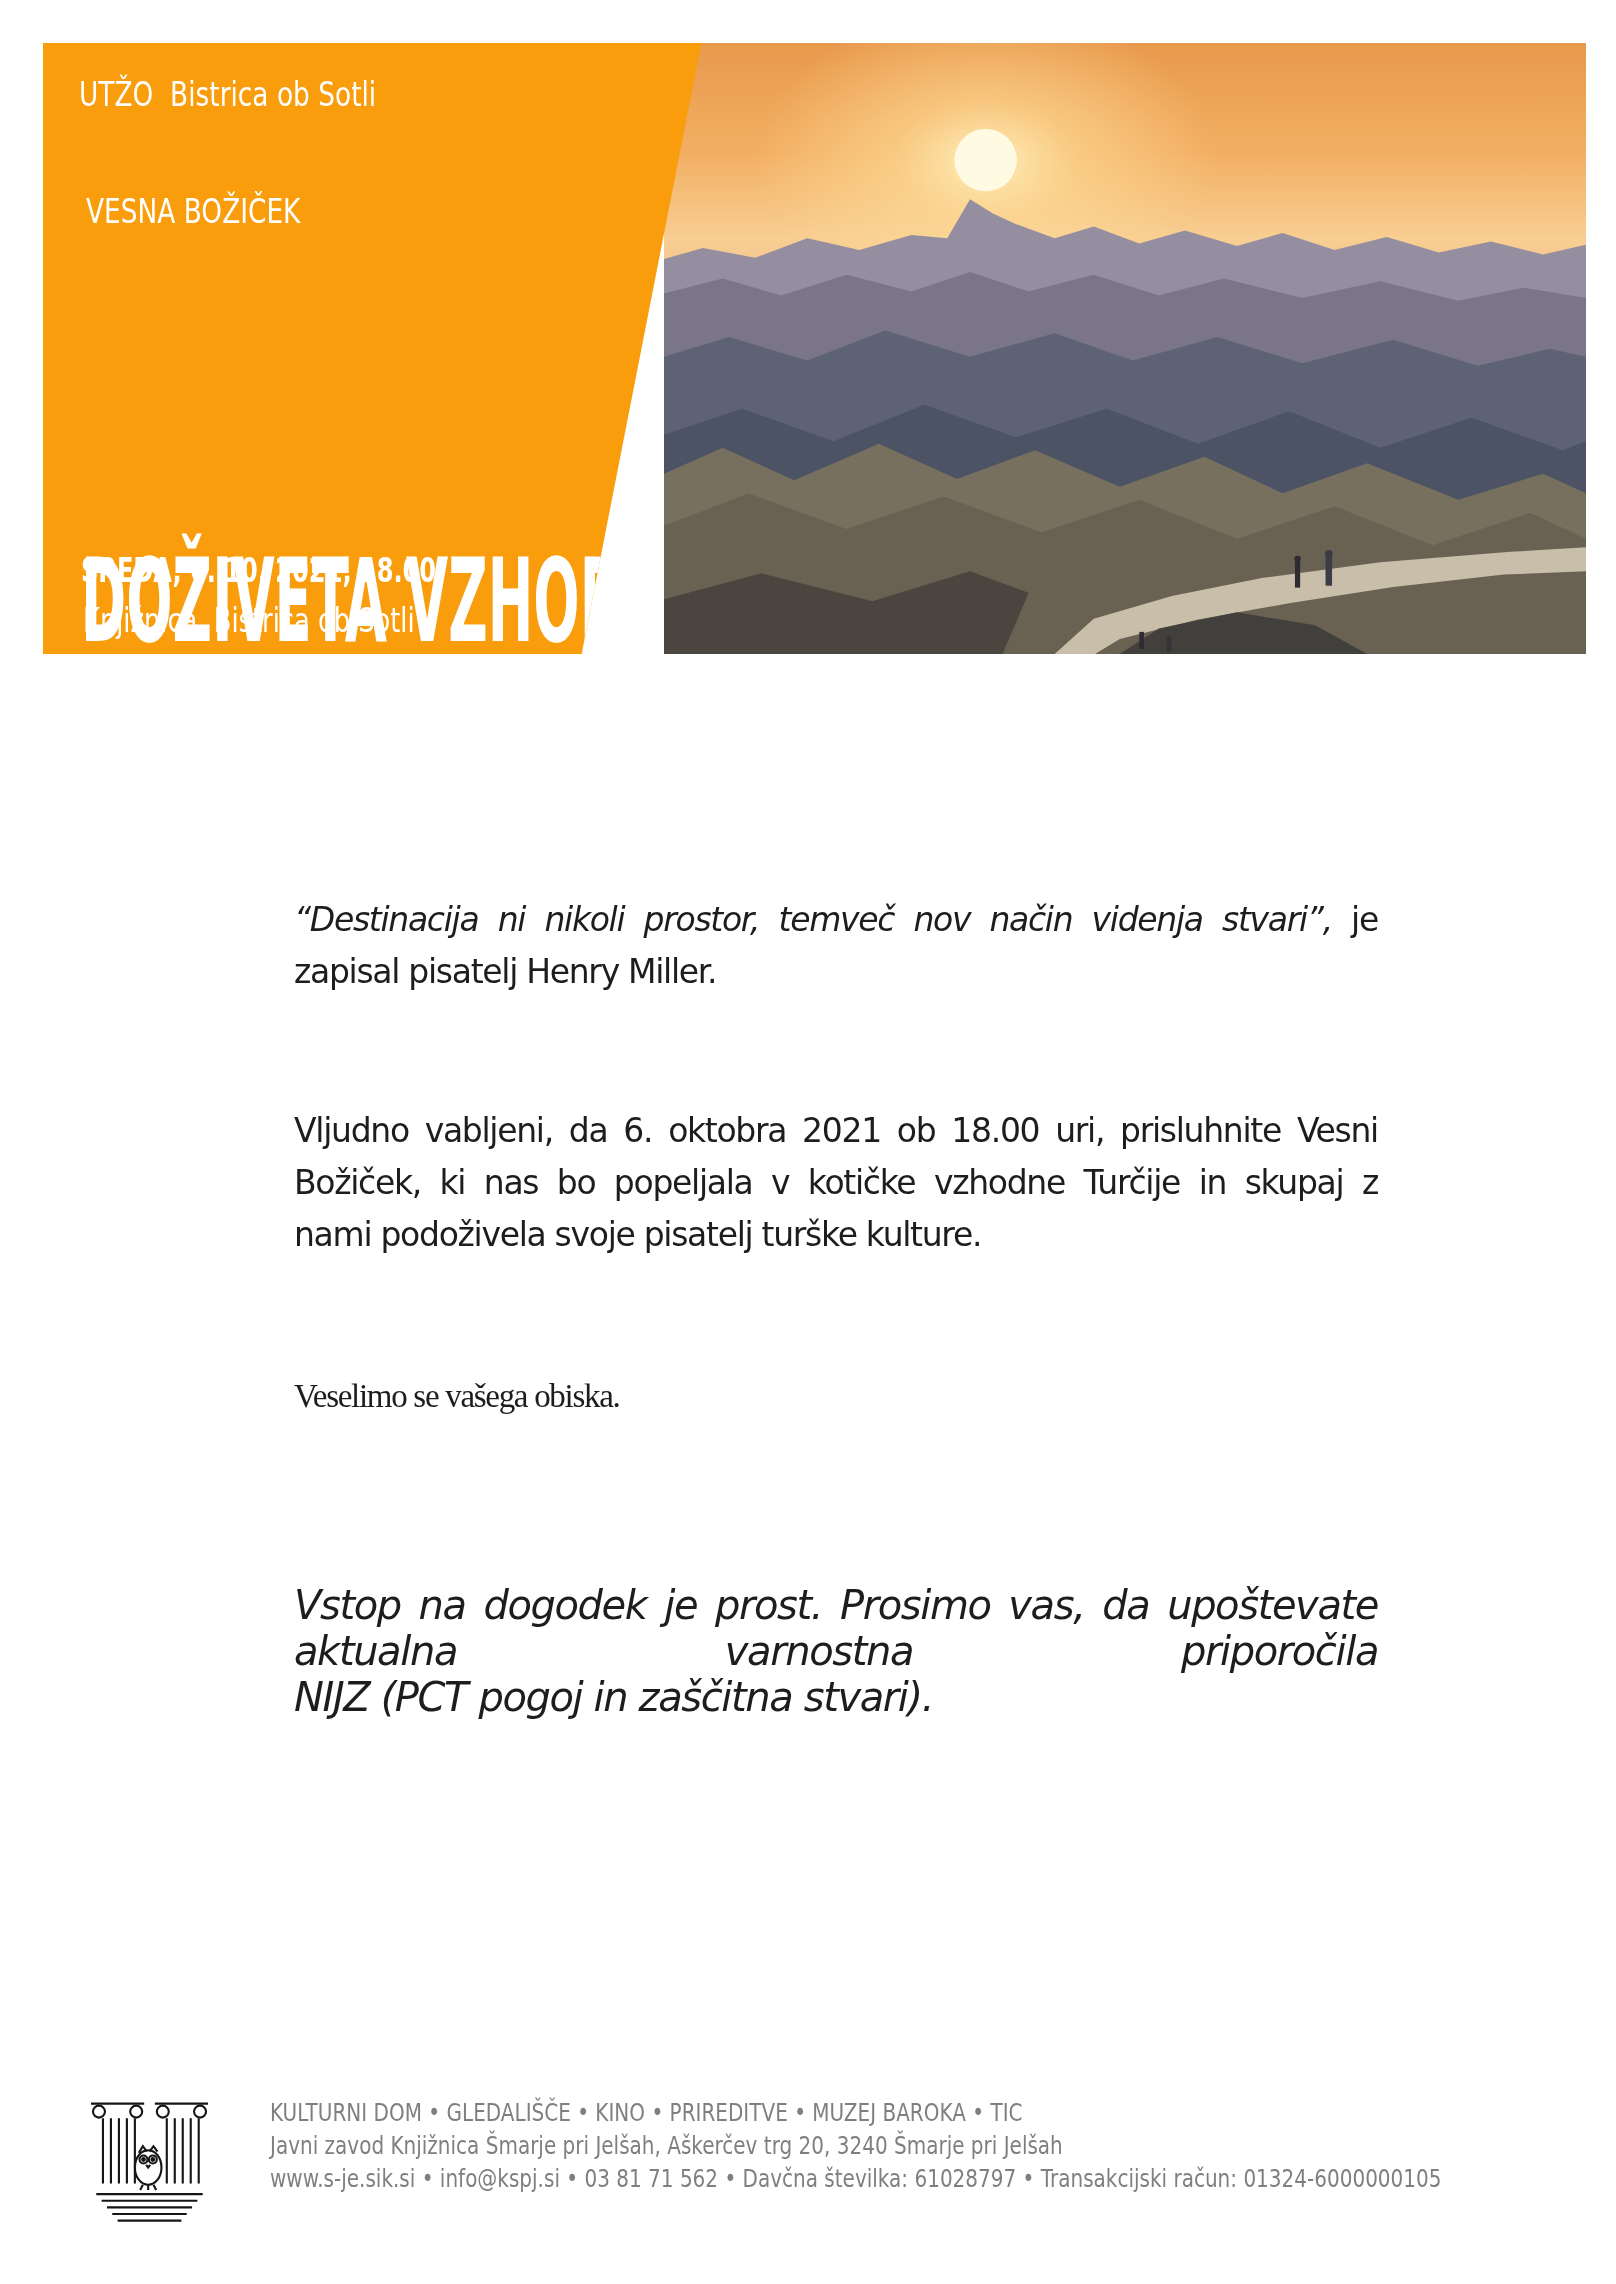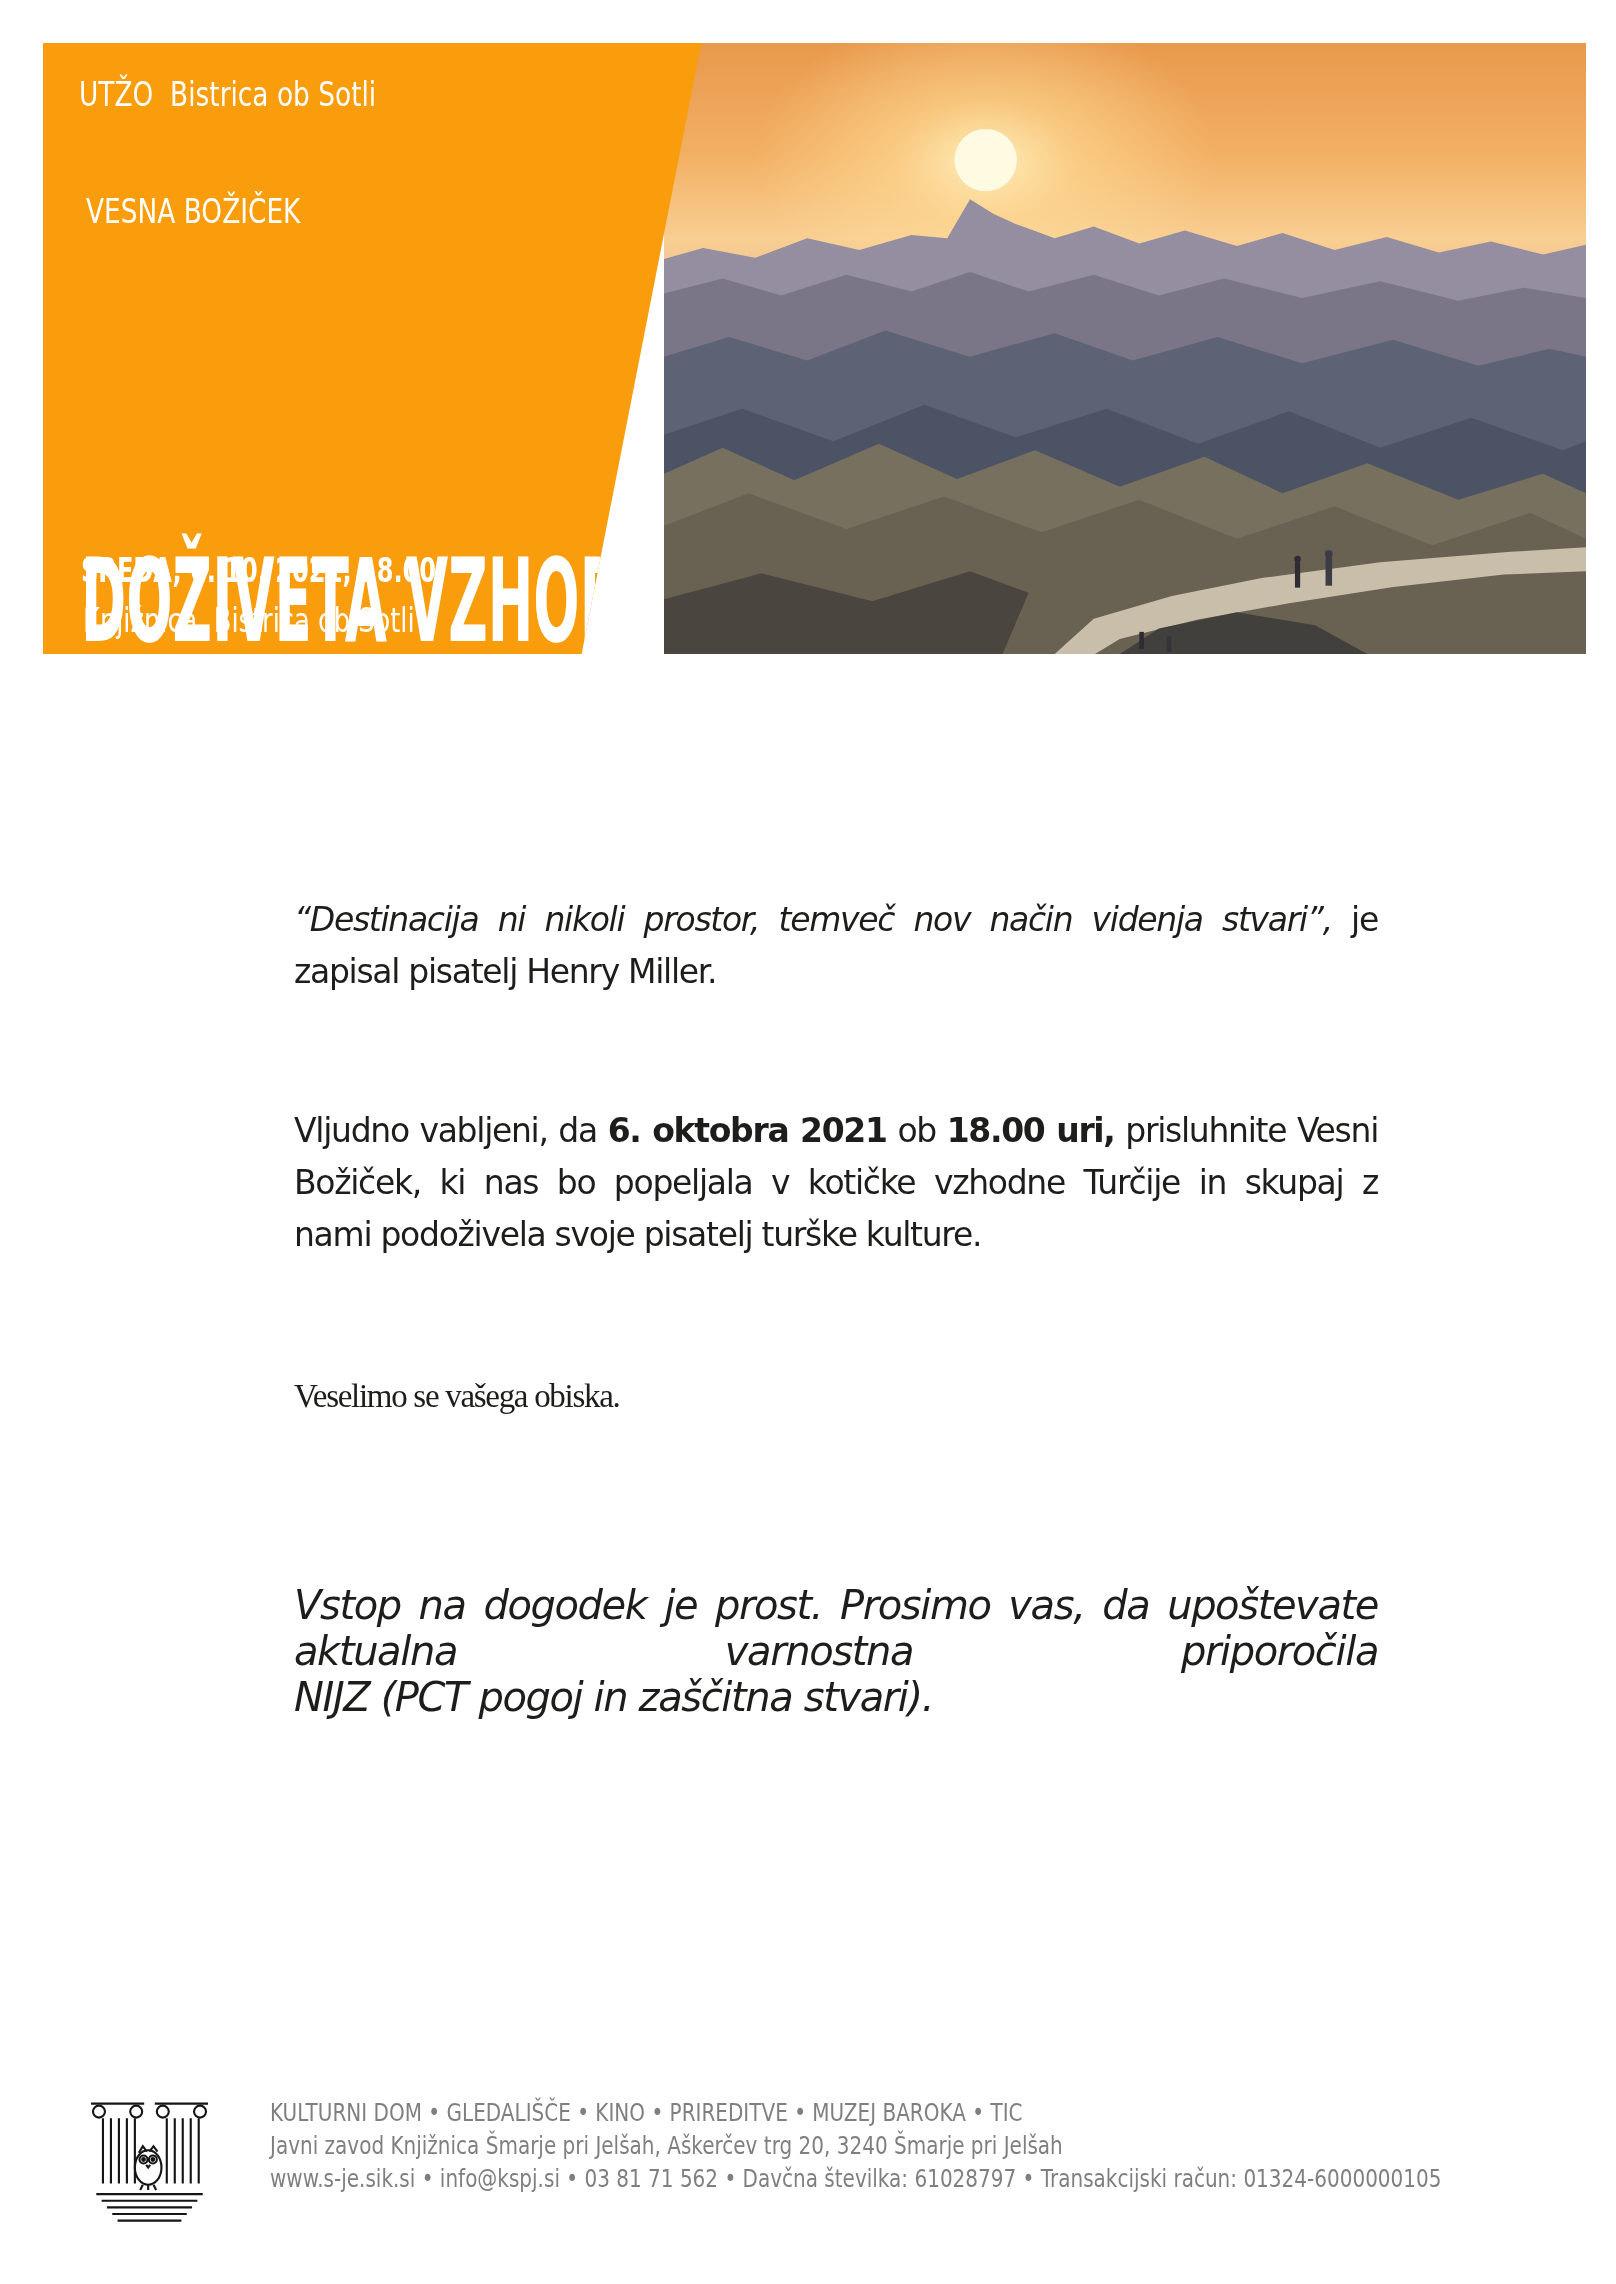--- a/index.html
+++ b/index.html
@@ -26,21 +26,21 @@
   .para {
     position:absolute; left:270px; width:1084px; color:#1d1d1b;
     font-size:33px; line-height:52px; letter-spacing:-1.3px;margin-left:24px;
   }
   .para .just { text-align:justify; text-align-last:justify; }
   .quote      { top:894px; }
   .quote .it  { font-style:italic; }
   .invite     { top:1105px; }
   .closing    { top:1370px;font-family:Liberation Serif, serif; }
   .disclaimer { top:1582px; font-size:40px; line-height:46px; font-style:italic; letter-spacing:-1.4px; }
-  .b { font-weight:bold; }
+  .b { font-weight:normal; }
 
   
   .footer-logo { position:absolute; left:83px; top:2093px; width:133px; height:133px; }
   .footer-text {
     position:absolute; left:270px; top:2096px; color:#7f7f7f;
     font-size:25px; line-height:33px; transform:scaleX(0.80); transform-origin:left top;
     white-space:nowrap;
   }
 </style>
 </head>

